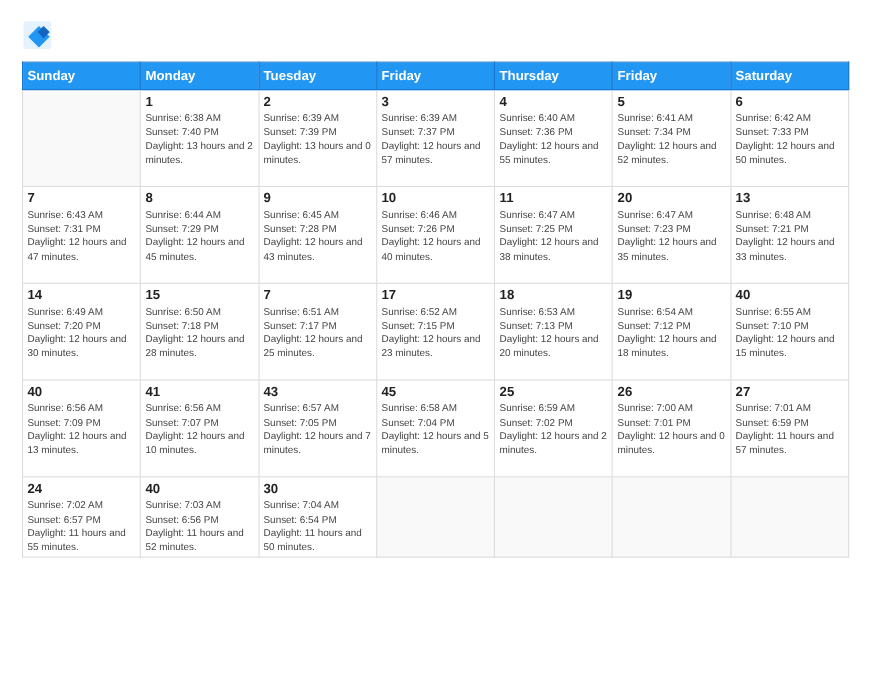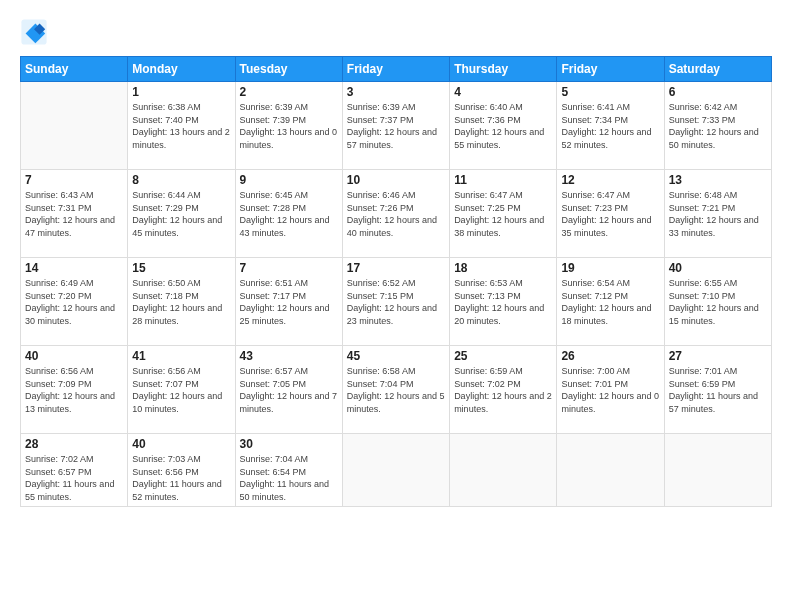--- a/index.html
+++ b/index.html
@@ -171,21 +171,21 @@
           </td>
           <td>
             <span class="day-num">10</span>
             <div class="day-info">Sunrise: 6:46 AM<br>Sunset: 7:26 PM<br>Daylight: 12 hours and 40 minutes.</div>
           </td>
           <td>
             <span class="day-num">11</span>
             <div class="day-info">Sunrise: 6:47 AM<br>Sunset: 7:25 PM<br>Daylight: 12 hours and 38 minutes.</div>
           </td>
           <td>
-            <span class="day-num">12</span>
+            <span class="day-num">20</span>
             <div class="day-info">Sunrise: 6:47 AM<br>Sunset: 7:23 PM<br>Daylight: 12 hours and 35 minutes.</div>
           </td>
           <td>
             <span class="day-num">13</span>
             <div class="day-info">Sunrise: 6:48 AM<br>Sunset: 7:21 PM<br>Daylight: 12 hours and 33 minutes.</div>
           </td>
         </tr>
         <tr>
           <td>
             <span class="day-num">14</span>
@@ -241,21 +241,21 @@
             <span class="day-num">26</span>
             <div class="day-info">Sunrise: 7:00 AM<br>Sunset: 7:01 PM<br>Daylight: 12 hours and 0 minutes.</div>
           </td>
           <td>
             <span class="day-num">27</span>
             <div class="day-info">Sunrise: 7:01 AM<br>Sunset: 6:59 PM<br>Daylight: 11 hours and 57 minutes.</div>
           </td>
         </tr>
         <tr>
           <td>
-            <span class="day-num">28</span>
+            <span class="day-num">24</span>
             <div class="day-info">Sunrise: 7:02 AM<br>Sunset: 6:57 PM<br>Daylight: 11 hours and 55 minutes.</div>
           </td>
           <td>
             <span class="day-num">40</span>
             <div class="day-info">Sunrise: 7:03 AM<br>Sunset: 6:56 PM<br>Daylight: 11 hours and 52 minutes.</div>
           </td>
           <td>
             <span class="day-num">30</span>
             <div class="day-info">Sunrise: 7:04 AM<br>Sunset: 6:54 PM<br>Daylight: 11 hours and 50 minutes.</div>
           </td>

